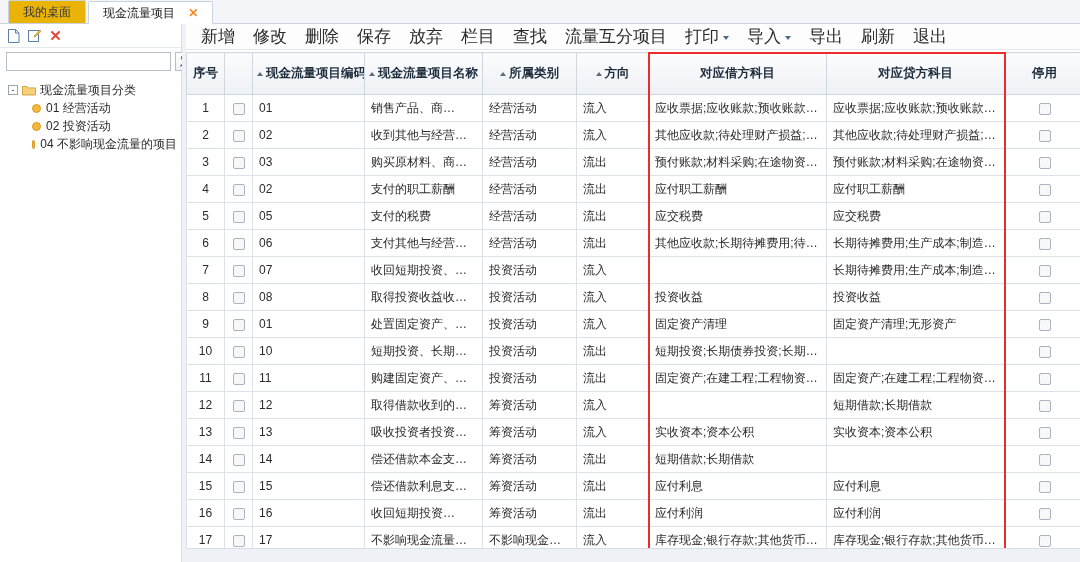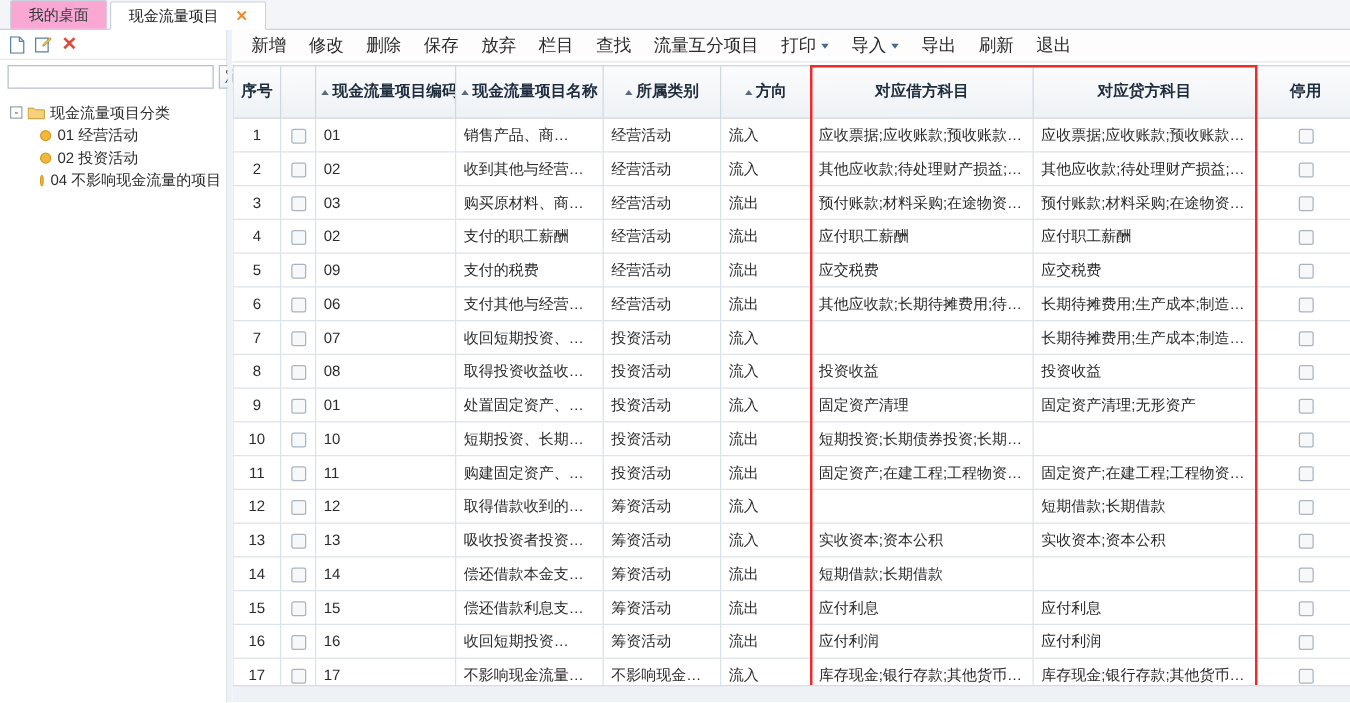--- a/index.html
+++ b/index.html
@@ -22,21 +22,21 @@
     display: flex;
     align-items: flex-end;
     padding-left: 8px;
   }
   .tab {
     height: 23px;
     line-height: 23px;
     padding: 0 14px;
     font-size: 12px;
     color: #33373b;
-    background: #f9a8d4;
+    background: #eab308;
     border: 1px solid #c9d3dd;
     border-bottom: none;
     margin-right: 2px;
     border-radius: 2px 2px 0 0;
     cursor: pointer;
     white-space: nowrap;
   }
   .tab.active {
     background: #ffffff;
     color: #1a1a1a;
@@ -129,21 +129,21 @@
   .menubar {
     height: 26px;
     display: flex;
     align-items: center;
     gap: 0px;
     padding: 0 6px;
     border-bottom: 1px solid #e2e7ec;
     background: #fdfdfe;
   }
   .menuitem {
-    font-size: 14px;
+    font-size: 17px;
     color: #2b2b2b;
     padding: 3px 9px;
     cursor: pointer;
     white-space: nowrap;
   }
   .caret {
     display: inline-block;
     margin-left: 4px;
     border-left: 3.5px solid transparent;
     border-right: 3.5px solid transparent;
@@ -367,21 +367,21 @@
                 <td class="c-name">支付的职工薪酬</td>
                 <td class="c-type">经营活动</td>
                 <td class="c-dir">流出</td>
                 <td class="c-debit">应付职工薪酬</td>
                 <td class="c-credit">应付职工薪酬</td>
                 <td class="c-stop"><span class="cellchk"></span></td>
               </tr>
               <tr>
                 <td class="c-seq">5</td>
                 <td class="c-chk"><span class="cellchk"></span></td>
-                <td class="c-code">09</td>
+                <td class="c-code">05</td>
                 <td class="c-name">支付的税费</td>
                 <td class="c-type">经营活动</td>
                 <td class="c-dir">流出</td>
                 <td class="c-debit">应交税费</td>
                 <td class="c-credit">应交税费</td>
                 <td class="c-stop"><span class="cellchk"></span></td>
               </tr>
               <tr>
                 <td class="c-seq">6</td>
                 <td class="c-chk"><span class="cellchk"></span></td>

